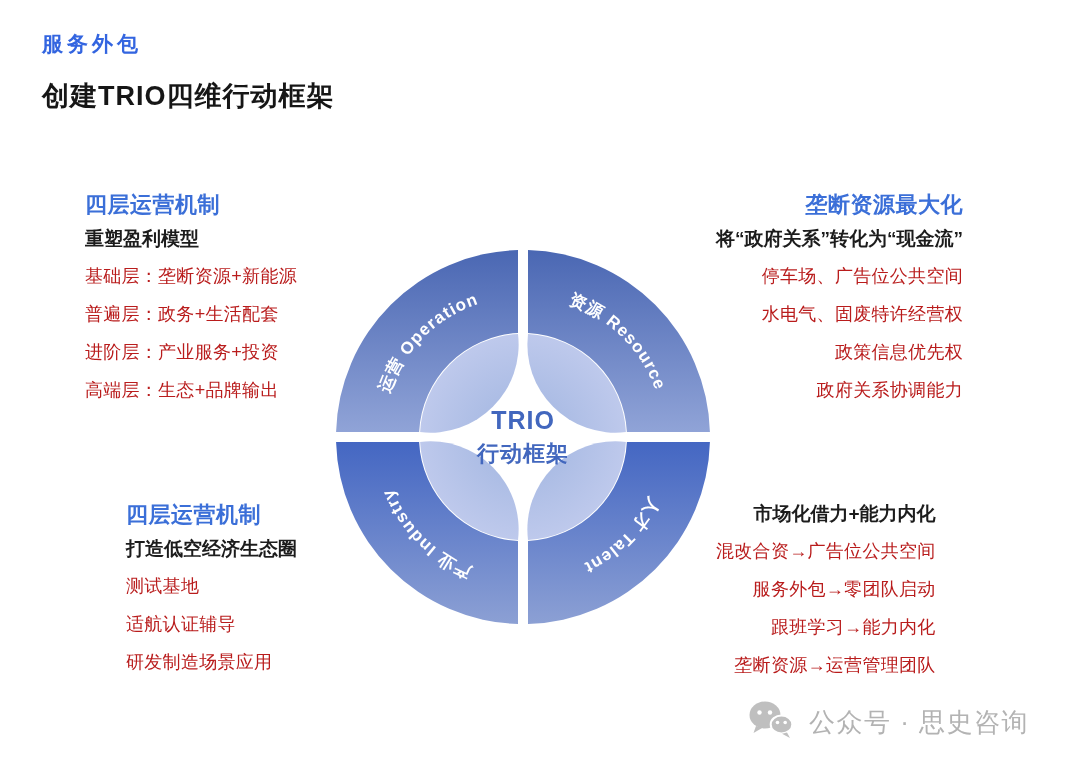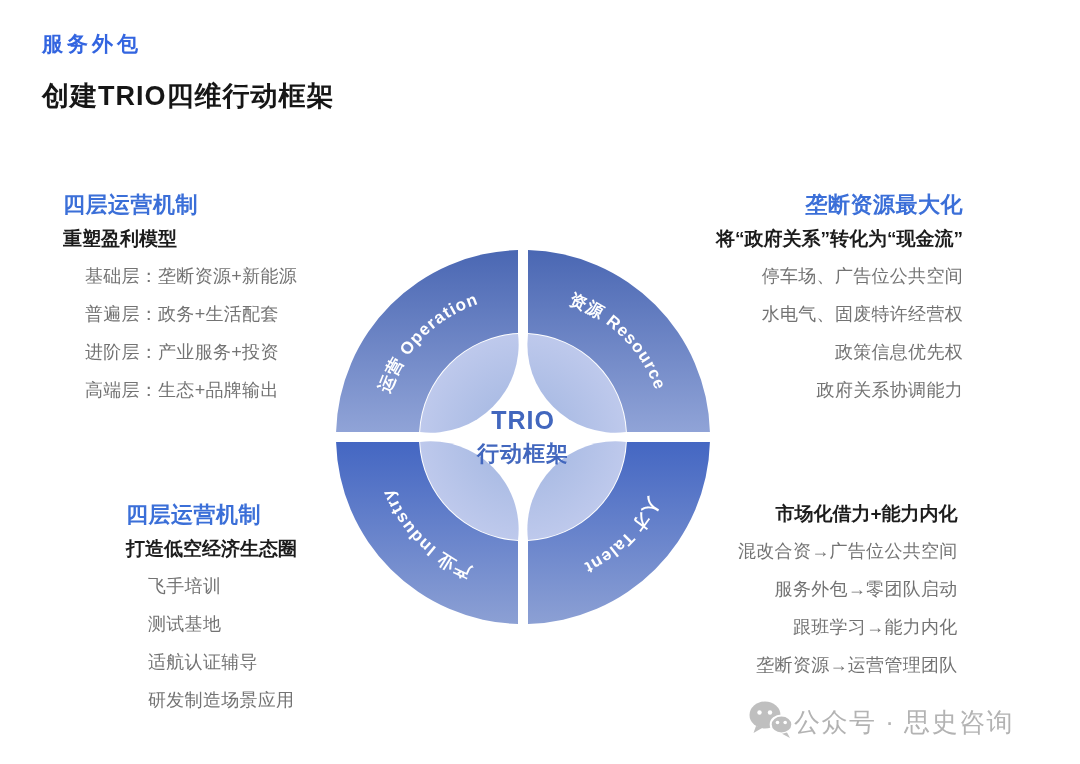--- a/index.html
+++ b/index.html
@@ -27,43 +27,42 @@
   .block.row-bottom { top: 500px; }
   .block .heading {
     font-size: 22px; line-height: 30px; font-weight: 700;
     color: #3B6FD8; margin-bottom: 5px; letter-spacing: 0.5px;
   }
   .block .subheading {
     font-size: 19px; line-height: 28px; font-weight: 700;
     color: #1c1c1c; margin-bottom: 4px;
   }
   .block .item {
-    font-size: 18px; line-height: 38px; color: #737373;
+    font-size: 18px; line-height: 38px; color: #b91c1c;
     letter-spacing: 0.3px;
-    margin-left: 22px;
   }
   .diagram {
     position: absolute; left: 335px; top: 249px;
     width: 376px; height: 376px;
   }
   .ring-label {
     font-size: 17px; font-weight: 700; fill: #ffffff;
     letter-spacing: 1.5px;
   }
   .center-line1 {
     font-size: 25px; font-weight: 800; fill: #4267BE;
     letter-spacing: 1px;
   }
   .center-line2 {
     font-size: 22px; font-weight: 800; fill: #4267BE;
     letter-spacing: 1px;
   }
   .watermark {
     position: absolute; left: 748px; top: 699px;
-    display: flex; align-items: center; gap: 0;
+    display: flex; align-items: center; gap: 15px;
   }
   .watermark .wm-text {
     font-size: 26px; color: #B3B3B3; letter-spacing: 1.5px;
   }
 </style>
 </head>
 <body>
 
 <div class="eyebrow">服务外包</div>
 <h1 class="page-title">创建TRIO四维行动框架</h1>
@@ -82,21 +81,20 @@
   <div class="subheading">将“政府关系”转化为“现金流”</div>
   <div class="item">停车场、广告位公共空间</div>
   <div class="item">水电气、固废特许经营权</div>
   <div class="item">政策信息优先权</div>
   <div class="item">政府关系协调能力</div>
 </div>
 
 <div class="block align-right row-bottom">
   <div class="heading">四层运营机制</div>
   <div class="subheading">打造低空经济生态圈</div>
-  <div class="item">飞手培训</div>
   <div class="item">测试基地</div>
   <div class="item">适航认证辅导</div>
   <div class="item">研发制造场景应用</div>
 </div>
 
 <div class="block align-left row-bottom">
   <div class="subheading">市场化借力+能力内化</div>
   <div class="item">混改合资→广告位公共空间</div>
   <div class="item">服务外包→零团队启动</div>
   <div class="item">跟班学习→能力内化</div>

